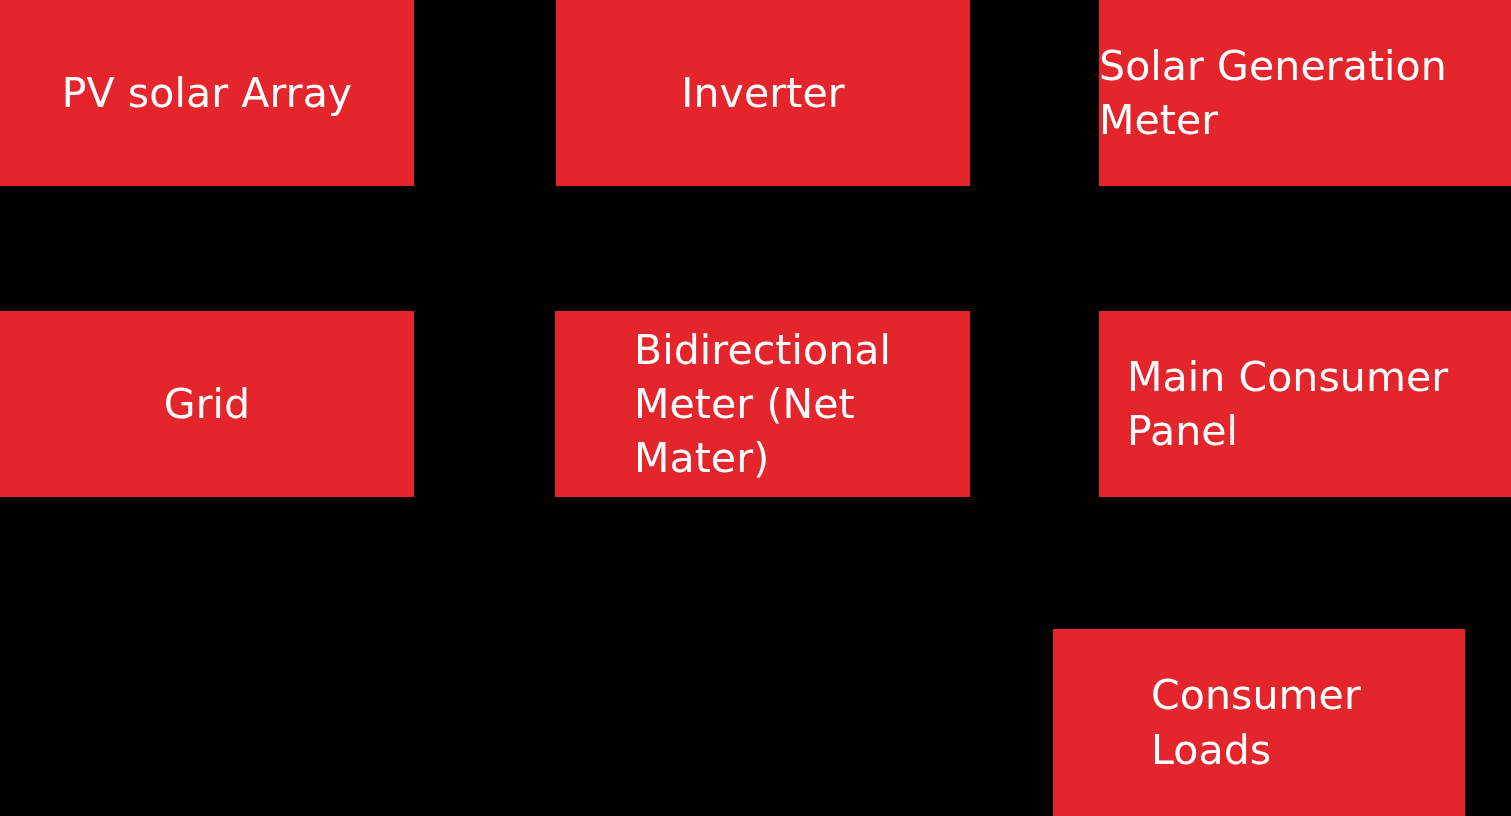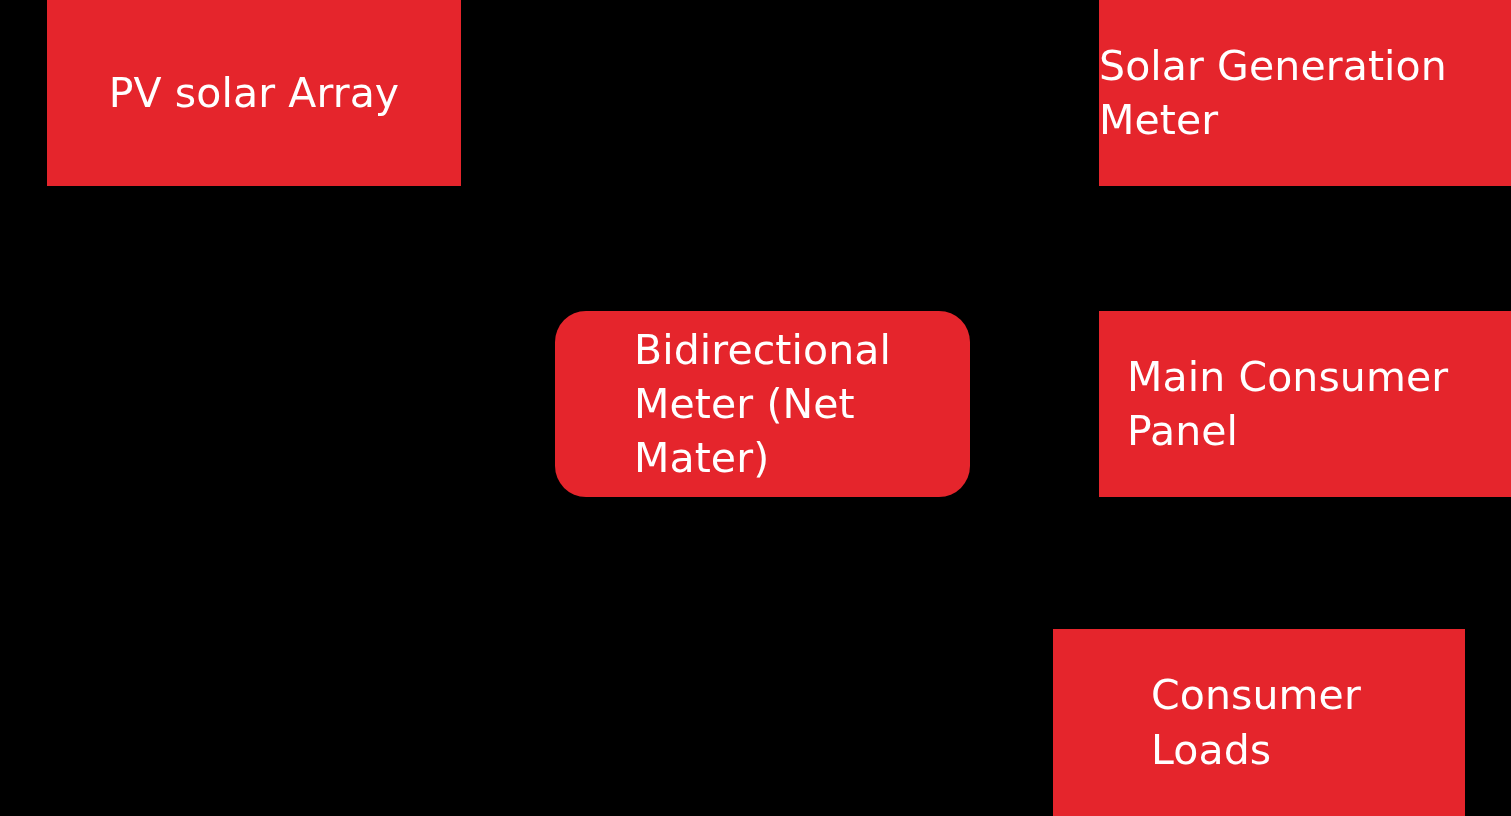--- a/index.html
+++ b/index.html
@@ -33,42 +33,48 @@
   .node.center {
     justify-content: center;
     text-align: center;
   }
   .node.left {
     justify-content: flex-start;
     text-align: left;
   }
 
   
-  #node-pv-solar-array      { left: 0px;    top: 0px;   width: 414px; height: 186px; margin-left: 47px; }
+  #node-pv-solar-array      { left: 0px;    top: 0px;   width: 414px; height: 186px; }
   #node-inverter            { left: 556px;  top: 0px;   width: 414px; height: 186px; }
   #node-solar-gen-meter     { left: 1099px; top: 0px;   width: 412px; height: 186px; padding-right: 10px; }
   #node-grid                { left: 0px;    top: 311px; width: 414px; height: 186px; }
-  #node-bidirectional-meter { left: 555px;  top: 311px; width: 415px; height: 186px; padding-left: 79px; padding-right: 8px; border-radius: 31px; }
+  #node-bidirectional-meter { left: 555px;  top: 311px; width: 415px; height: 186px; padding-left: 79px; padding-right: 8px; }
   #node-main-consumer-panel { left: 1099px; top: 311px; width: 412px; height: 186px; padding-left: 28px; padding-right: 10px; }
   #node-consumer-loads      { left: 1053px; top: 629px; width: 412px; height: 187px; padding-left: 98px; padding-right: 10px; }
 </style>
 </head>
 <body>
 
 <div id="canvas">
 
   <div class="node center" id="node-pv-solar-array">
     <span>PV solar Array</span>
   </div>
 
+  <div class="node center" id="node-inverter">
+    <span>Inverter</span>
+  </div>
 
   <div class="node left" id="node-solar-gen-meter">
     <span>Solar Generation Meter</span>
   </div>
 
+  <div class="node center" id="node-grid">
+    <span>Grid</span>
+  </div>
 
   <div class="node left" id="node-bidirectional-meter">
     <span>Bidirectional Meter (Net Mater)</span>
   </div>
 
   <div class="node left" id="node-main-consumer-panel">
     <span>Main Consumer Panel</span>
   </div>
 
   <div class="node left" id="node-consumer-loads">

